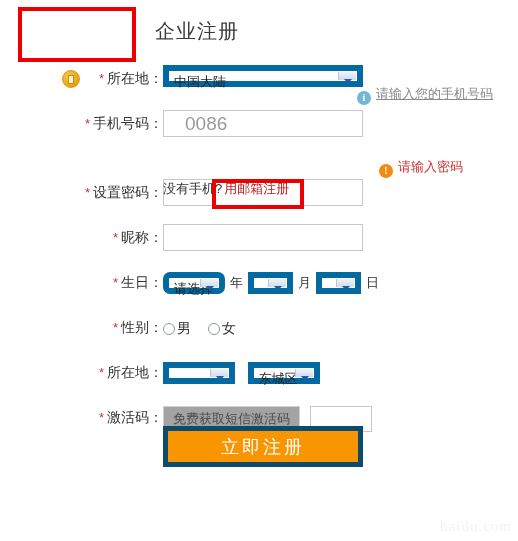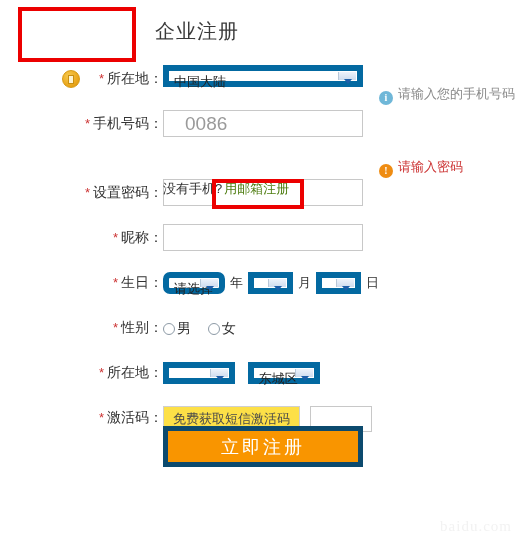--- a/index.html
+++ b/index.html
@@ -204,21 +204,21 @@
     margin-left: 6px;
   }
 
   
   .btn-gray {
     display: inline-block;
     height: 26px;
     line-height: 24px;
     padding: 0 9px;
     border: 1px solid #cfcfcf;
-    background: #fde047;
+    background: #a3a3a3;
     color: #4a4a4a;
     font-size: 13px;
     box-sizing: border-box;
     vertical-align: middle;
     cursor: pointer;
     font-family: "Liberation Sans", "DejaVu Sans", sans-serif;
   }
 
   
   .radio-wrap {
@@ -246,21 +246,21 @@
   .subnote {
     position: absolute;
     left: 163px;
     top: 118px;
     font-size: 13px;
     color: #333;
     white-space: nowrap;
     z-index: 5;
   }
   .subnote .elink {
-    color: #4d7c0f;
+    color: #b91c1c;
     text-decoration: none;
     margin-left: 2px;
     cursor: pointer;
   }
 
   
   .hint {
     position: absolute;
     white-space: nowrap;
     font-size: 13px;
@@ -276,21 +276,21 @@
     position: relative;
     color: #fff;
     font-size: 10px;
     font-weight: bold;
     text-align: center;
     line-height: 14px;
     font-family: "Liberation Serif", serif;
   }
   .hint-info .hint-icon { background: #6fb7d8; }
   .hint-warn .hint-icon { background: #ef8c12; }
-  .hint-info { color: #8a8a8a; left: 379px; top: 86px; }
+  .hint-info { color: #8a8a8a; left: 357px; top: 86px; text-decoration: underline; }
   .hint-warn { color: #cc3333; left: 379px; top: 159px; }
 
   
   .submit-wrap {
     position: absolute;
     left: 163px;
     top: 426px;
   }
   .btn-submit {
     width: 200px;

